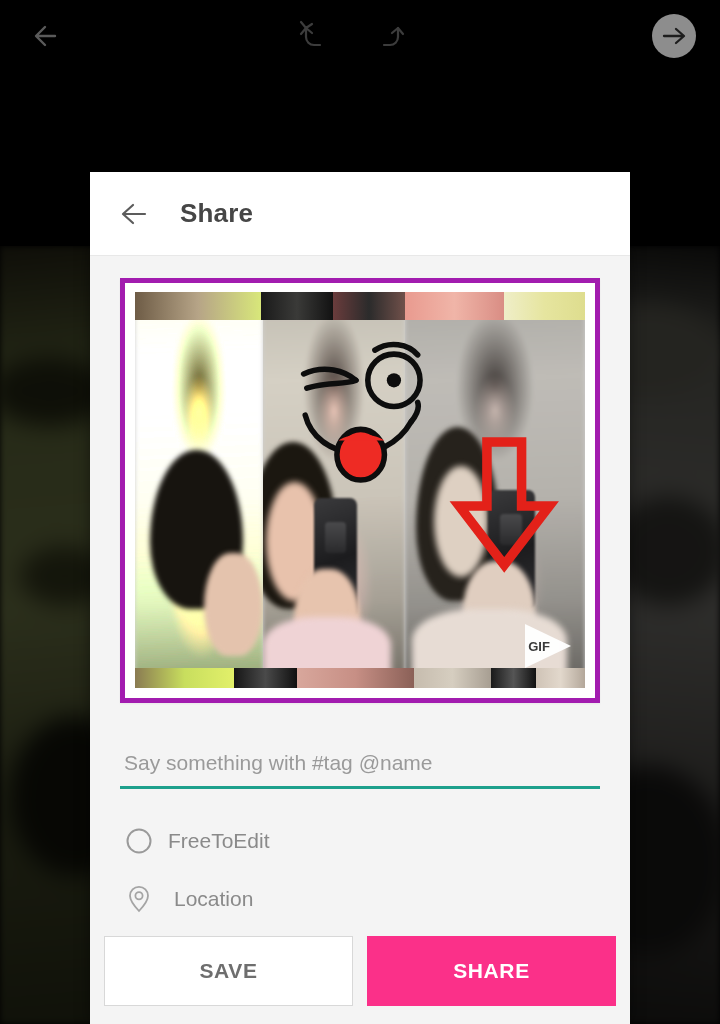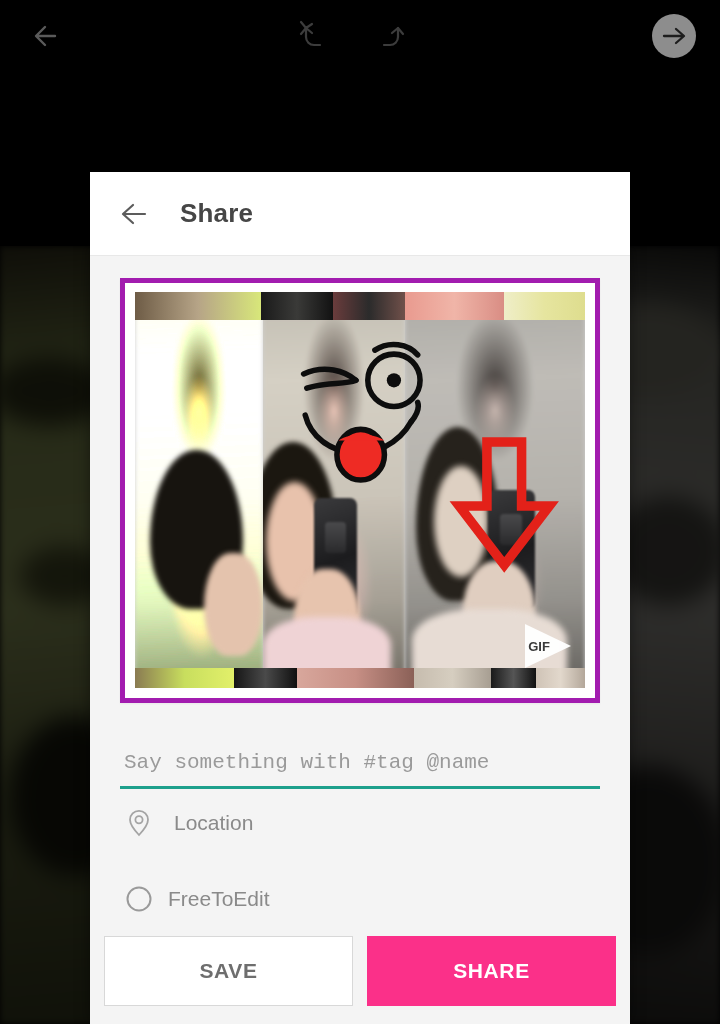--- a/index.html
+++ b/index.html
@@ -147,21 +147,21 @@
   }
 
   
   #caption-row { margin-top: 42px; }
   #caption-input {
     width: 100%; height: 44px;
     border: none; outline: none;
     background: transparent;
     border-bottom: 3px solid #1da08c;
     font-size: 21px; color: #9a9a9a;
-    font-family: Liberation Mono, monospace;
+    font-family: Liberation Sans, sans-serif;
     padding: 0 0 6px 4px;
     caret-color: #777;
   }
   #caption-input::placeholder { color: #9a9a9a; opacity: 1; }
 
   
   .opt-row {
     display: flex; align-items: center;
     height: 48px; margin-top: 10px; cursor: pointer;
   }
@@ -307,35 +307,35 @@
             <path d="M6 4 L52 26 L6 48 Z" fill="#ffffff" opacity="0.95"></path>
             <text x="20" y="31" font-family="Liberation Sans, sans-serif" font-size="13" font-weight="bold" fill="#3a3a3a" text-anchor="middle">GIF</text>
           </svg>
         </div>
       </div>
 
       <div id="caption-row">
         <input id="caption-input" type="text" placeholder="Say something with #tag @name" style="">
       </div>
 
+      <div class="opt-row" id="row-freetoedit">
+        <svg class="opt-ico" viewBox="0 0 30 30">
+          <circle cx="15" cy="15" r="11.5" fill="none" stroke="#9a9a9a" stroke-width="2"></circle>
+        </svg>
+        <span class="opt-label">FreeToEdit</span>
+      </div>
+
       <div class="opt-row" id="row-location">
         <svg class="opt-ico" viewBox="0 0 30 30">
           <path d="M15 27 C15 27 24 17.5 24 11.8 A9 9 0 0 0 6 11.8 C6 17.5 15 27 15 27 Z" fill="none" stroke="#a4a4a4" stroke-width="1.8"></path>
           <circle cx="15" cy="11.8" r="3.6" fill="none" stroke="#a4a4a4" stroke-width="1.8"></circle>
         </svg>
         <span class="opt-label" id="label-location">Location</span>
       </div>
 
-      <div class="opt-row" id="row-freetoedit">
-        <svg class="opt-ico" viewBox="0 0 30 30">
-          <circle cx="15" cy="15" r="11.5" fill="none" stroke="#9a9a9a" stroke-width="2"></circle>
-        </svg>
-        <span class="opt-label">FreeToEdit</span>
-      </div>
-
     </div>
 
     <div id="modal-footer">
       <div class="fbtn" id="btn-save">SAVE</div>
       <div class="fbtn" id="btn-share">SHARE</div>
     </div>
   </div>
 </div>
 
 </body></html>

